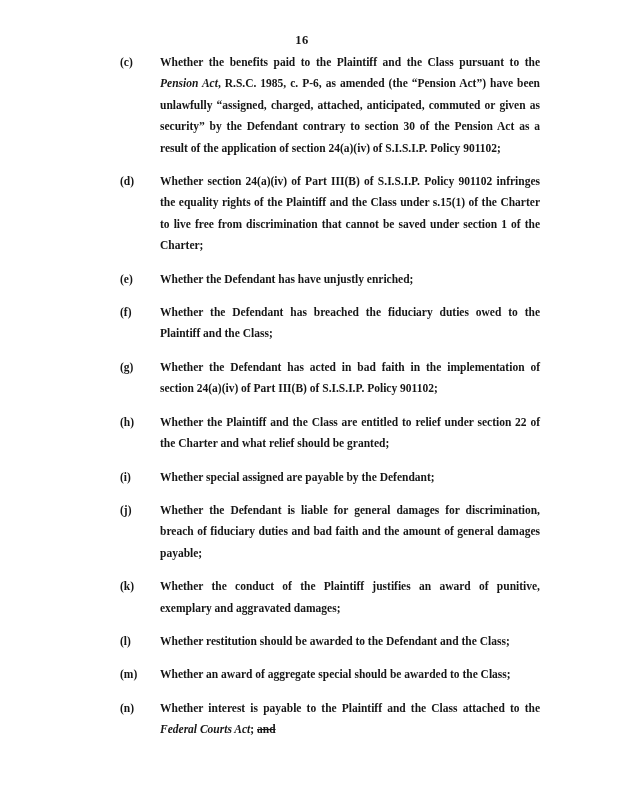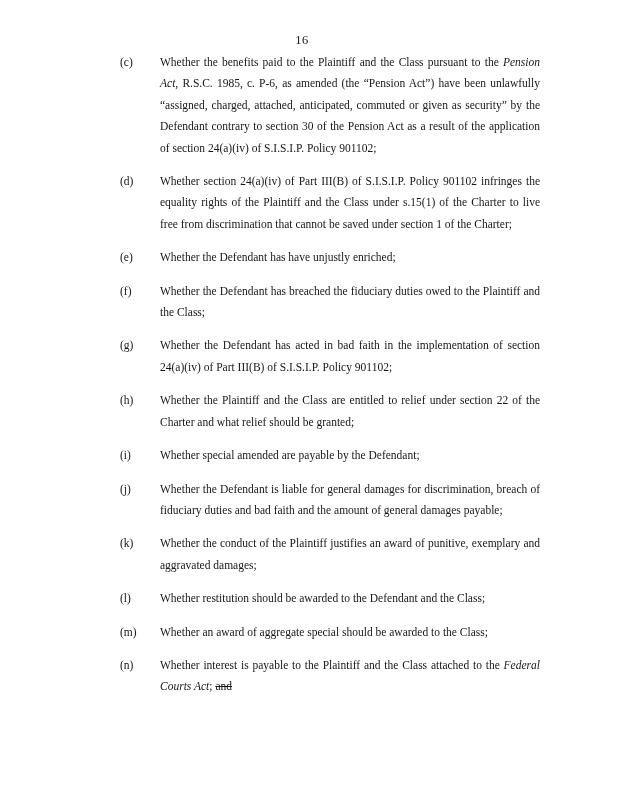--- a/index.html
+++ b/index.html
@@ -8,20 +8,21 @@
     background: #ffffff;
   }
   .page {
     position: relative;
     width: 624px;
     height: 754px;
     background: #ffffff;
     font-family: "Liberation Serif", "DejaVu Serif", serif;
     color: #161616;
     overflow: hidden;
+    font-weight: bold;
   }
   .page-number {
     position: absolute;
     top: 33px;
     left: 0;
     width: 604px;
     text-align: center;
     font-size: 12.5px;
     letter-spacing: 0.5px;
   }
@@ -86,21 +87,21 @@
       <li class="issue-item">
     <span class="item-marker">(g)</span>
     <span class="item-body"><span class="seg-normal">Whether the Defendant has acted in bad faith in the implementation of section 24(a)(iv) of Part III(B) of S.I.S.I.P. Policy 901102;</span></span>
   </li>
       <li class="issue-item">
     <span class="item-marker">(h)</span>
     <span class="item-body"><span class="seg-normal">Whether the Plaintiff and the Class are entitled to relief under section 22 of the Charter and what relief should be granted;</span></span>
   </li>
       <li class="issue-item">
     <span class="item-marker">(i)</span>
-    <span class="item-body"><span class="seg-normal">Whether special amended are payable by the Defendant;</span></span>
+    <span class="item-body"><span class="seg-normal">Whether special assigned are payable by the Defendant;</span></span>
   </li>
       <li class="issue-item">
     <span class="item-marker">(j)</span>
     <span class="item-body"><span class="seg-normal">Whether the Defendant is liable for general damages for discrimination, breach of fiduciary duties and bad faith and the amount of general damages payable;</span></span>
   </li>
       <li class="issue-item">
     <span class="item-marker">(k)</span>
     <span class="item-body"><span class="seg-normal">Whether the conduct of the Plaintiff justifies an award of punitive, exemplary and aggravated damages;</span></span>
   </li>
       <li class="issue-item">

